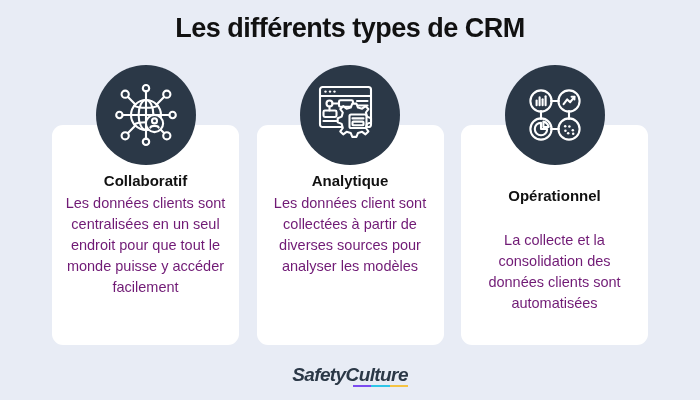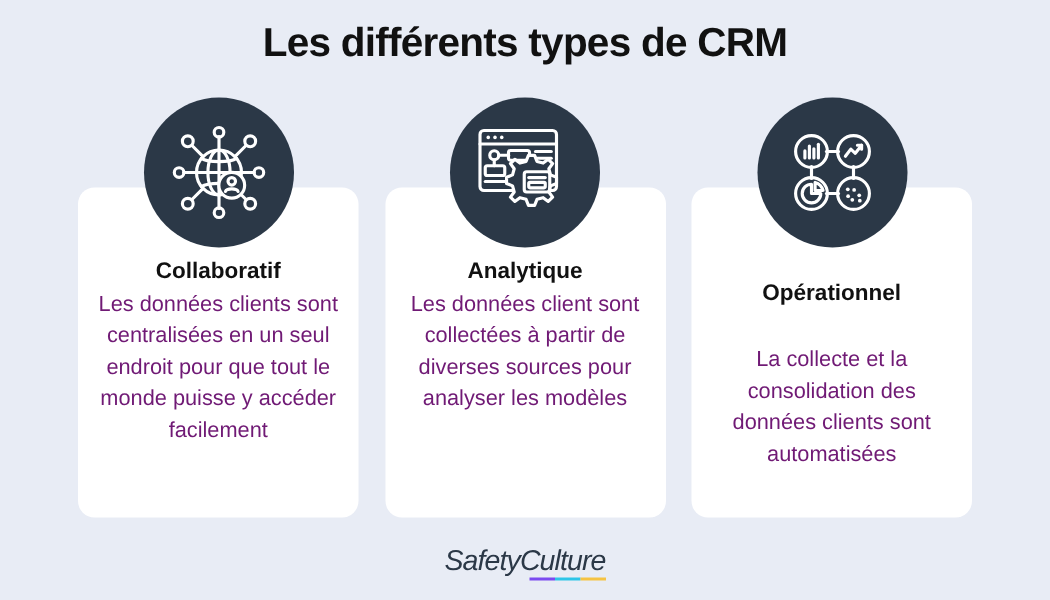--- a/index.html
+++ b/index.html
@@ -107,21 +107,21 @@
     width: 700px;
     text-align: center;
     line-height: 0;
   }
   .logo-wrap {
     display: inline-block;
     position: relative;
   }
   .logo-text {
     font-size: 19px;
-    font-weight: normal;
+    font-weight: bold;
     font-style: italic;
     letter-spacing: -0.6px;
     color: #2b3847;
     line-height: 22px;
     white-space: nowrap;
   }
   .logo-underline {
     position: absolute;
     left: 52.5%;
     bottom: -1px;

